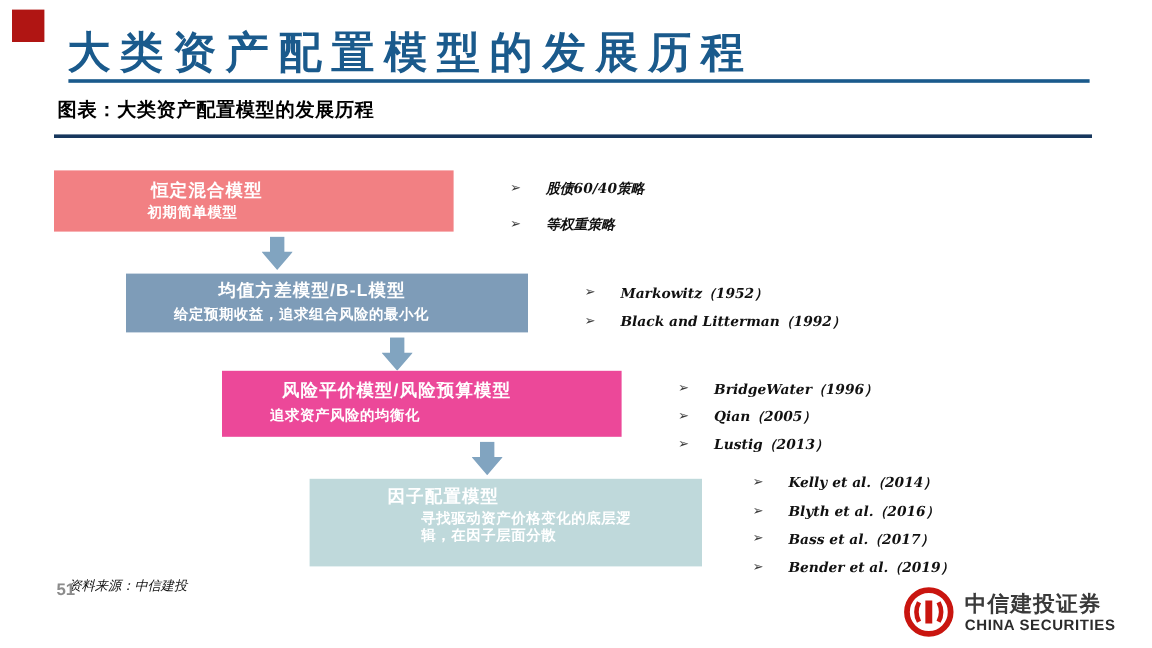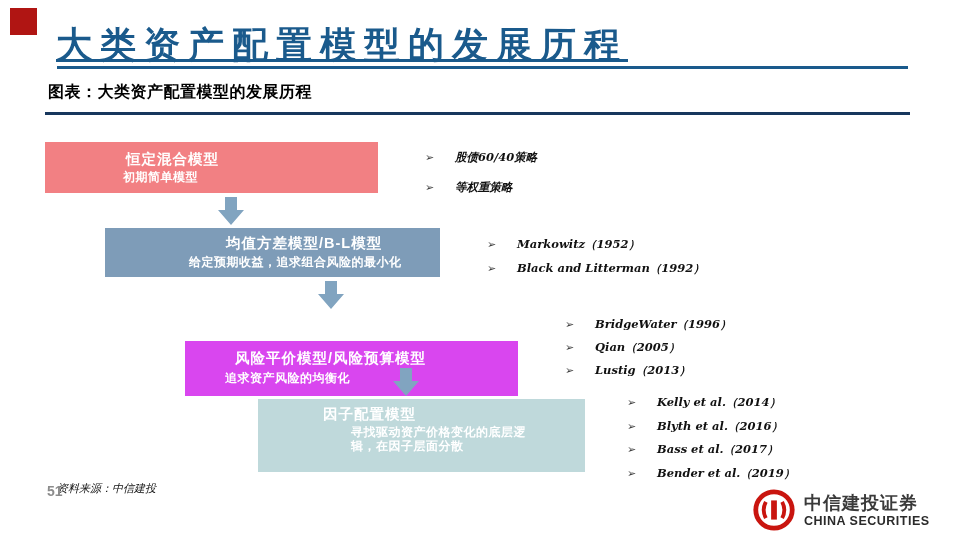--- a/index.html
+++ b/index.html
@@ -16,21 +16,21 @@
            letter-spacing:0.5px;}
   .divider{position:absolute;left:45px;top:112px;width:865px;height:3px;}
 
   
   .step-box{position:absolute;color:#ffffff;box-sizing:border-box;}
   .step-title{font-size:14.5px;font-weight:bold;letter-spacing:1px;line-height:16px;}
   .step-sub{font-size:12px;font-weight:bold;letter-spacing:0.5px;line-height:13.5px;}
   .step-0{left:45px;top:142px;width:333px;height:51px;}
   .step-0 .step-title{margin:9px 0 4px 81px;}
   .step-0 .step-sub{margin-left:78px;}
-  .step-1{left:105px;top:228px;width:335px;height:49px;padding-left:44px;}
+  .step-1{left:105px;top:228px;width:335px;height:49px;}
   .step-1 .step-title{margin:7px 0 5px 77px;}
   .step-1 .step-sub{margin-left:40px;}
   .step-2{left:185px;top:309px;width:333px;height:55px;}
   .step-2 .step-title{margin:9px 0 6px 50px;}
   .step-2 .step-sub{margin-left:40px;}
   .step-3{left:258px;top:399px;width:327px;height:73px;}
   .step-3 .step-title{margin:7px 0 4px 65px;}
   .step-3 .step-sub{margin-left:93px;max-width:182px;}
 
   
@@ -61,41 +61,41 @@
   .logo-cn{font-size:18px;font-weight:bold;color:#3a3a3a;letter-spacing:1px;line-height:22px;}
   .logo-en{font-size:12.5px;font-weight:bold;color:#2b2b2b;letter-spacing:0.5px;line-height:14px;}
 </style>
 </head>
 <body>
 
 <div class="slide">
 
   <div class="red-square" style="background: rgb(176, 21, 19);"></div>
 
-  <h1 class="title" style="color: rgb(26, 90, 140); text-decoration: underline;">大类资产配置模型的发展历程</h1>
+  <h1 class="title" style="color: rgb(26, 90, 140);">大类资产配置模型的发展历程</h1>
   <div class="title-underline" style="background: rgb(26, 90, 140);"></div>
 
   <div class="caption">图表：大类资产配置模型的发展历程</div>
   <div class="divider" style="background: rgb(23, 55, 93);"></div>
 
   <div class="step-box step-0" style="background: rgb(242, 128, 131);">
     <div class="step-title">恒定混合模型</div>
     <div class="step-sub">初期简单模型</div>
   </div>
 
   <div class="flow-arrow arrow-0" style="background: rgb(129, 164, 192);"></div>
 
   <div class="step-box step-1" style="background: rgb(126, 156, 184);">
     <div class="step-title">均值方差模型/B-L模型</div>
     <div class="step-sub">给定预期收益，追求组合风险的最小化</div>
   </div>
 
   <div class="flow-arrow arrow-1" style="background: rgb(129, 164, 192);"></div>
 
-  <div class="step-box step-2" style="background: #d946ef; margin-top: 32px;">
+  <div class="step-box step-2" style="background: #ec4899;">
     <div class="step-title">风险平价模型/风险预算模型</div>
     <div class="step-sub">追求资产风险的均衡化</div>
   </div>
 
   <div class="flow-arrow arrow-2" style="background: rgb(129, 164, 192);"></div>
 
   <div class="step-box step-3" style="background: rgb(191, 217, 219);">
     <div class="step-title">因子配置模型</div>
     <div class="step-sub">寻找驱动资产价格变化的底层逻辑，在因子层面分散</div>
   </div>

